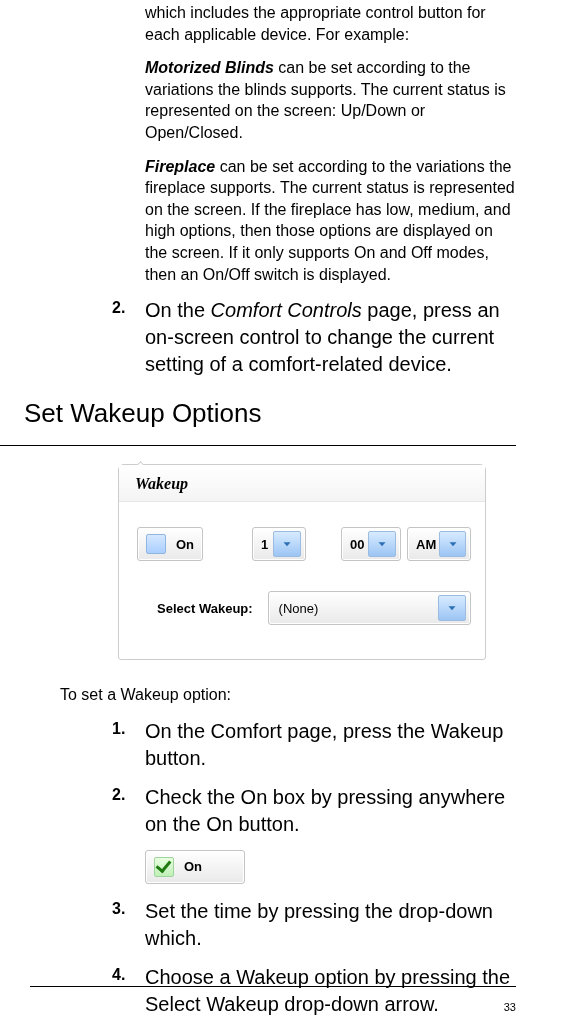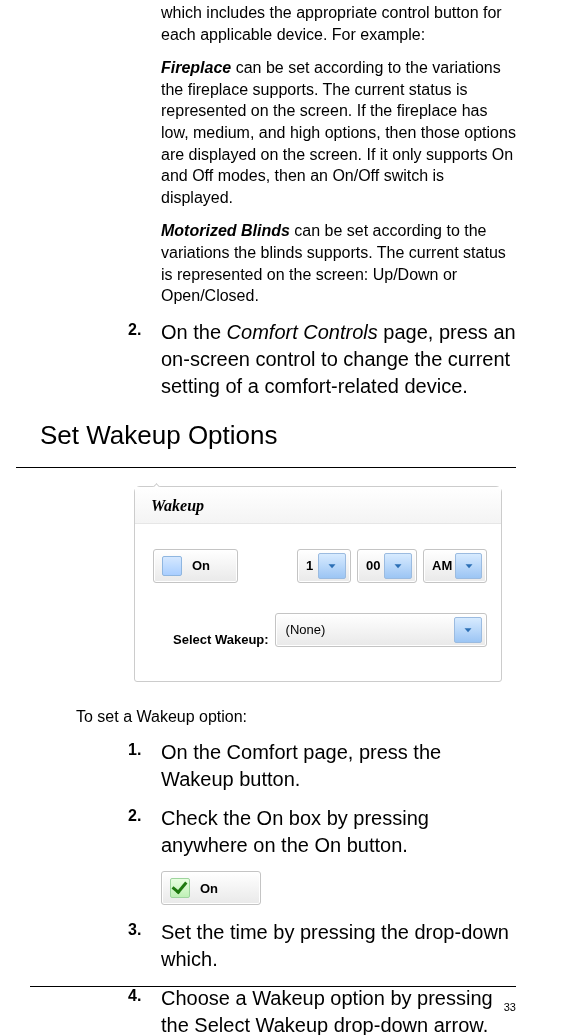--- a/index.html
+++ b/index.html
@@ -1,17 +1,17 @@
 <!DOCTYPE html>
 <html><head>
 <meta charset="utf-8">
 <style>
   * { box-sizing: border-box; margin: 0; padding: 0; }
   html, body { width: 578px; height: 1035px; background: #fff; font-family: Arial, Helvetica, sans-serif; color: #000; }
-  .page { width: 546px; height: 1035px; position: relative; padding: 0 30px 0 16px; }
+  .page { width: 546px; height: 1035px; position: relative; padding: 0 30px 0 0; }
   .content { padding-top: 2px; }
   .para { font-size: 16px; line-height: 1.35; margin-bottom: 12px; margin-left: 145px; }
   .para-sub { margin-left: 145px; }
   .bolditalic { font-weight: bold; font-style: italic; }
   .italic { font-style: italic; }
   .ol-row { display: flex; margin-left: 112px; margin-bottom: 12px; }
   .ol-num { font-weight: bold; width: 33px; flex-shrink: 0; font-size: 16px; line-height: 1.35; }
   .ol-text { font-size: 20px; line-height: 1.35; }
   .heading { font-size: 26px; font-weight: normal; margin: 20px 0 16px 24px; }
   .rule-top { border-top: 1px solid #000; margin: 0 0 18px 0; width: 100%; }
@@ -27,23 +27,23 @@
   .onbtn { display:flex; align-items:center; width:100px; height:34px; border:1px solid #c4c4c4; border-radius:3px; background:linear-gradient(#fff,#e9e9e9); box-shadow: inset 0 0 0 1px #fff; }
   .onbtn .check { width:20px; height:20px; margin:0 10px 0 8px; border:1px solid #8fb6e0; border-radius:2px; background:linear-gradient(#d5e8ff,#a9ceff); position:relative; }
   .onbtn .lbl { font-family: Verdana, Arial, sans-serif; font-weight:bold; font-size:13px; }
   .spacer1 { width: 56px; }
   .dd { display:flex; align-items:center; height:34px; border:1px solid #c4c4c4; border-radius:3px; background:linear-gradient(#fff,#e9e9e9); box-shadow: inset 0 0 0 1px #fff; }
   .dd .val { padding:0 6px 0 10px; font-family: Verdana, Arial, sans-serif; font-size:13px; font-weight:bold; }
   .dd .arrow, .arrowbox { width:28px; height:26px; margin:0 4px 0 2px; border-radius:2px; background:linear-gradient(#d8ebff,#9cc5f4); border:1px solid #9bbbe0; display:flex; align-items:center; justify-content:center; }
   .dd .arrow svg, .arrowbox svg { width:14px; height:14px; }
   .dd.small .val { padding:0 2px 0 8px; min-width:18px; }
   .dd.hour { width:56px; }
-  .dd.min  { width:60px; }
+  .dd.min  { width:60px;margin-left:29px; }
   .dd.ampm { width:64px; }
-  .row2 { display:flex; align-items:flex-end; margin-top:30px; }
+  .row2 { display:flex; align-items:center; margin-top:30px;gap:9px; }
   .row2-label { font-family: Verdana, Arial, sans-serif; font-weight:bold; font-size:13px; margin-right:6px; margin-left:20px; }
   .dd.wide { flex:1; min-width:190px; }
   .dd.wide .val { font-weight:normal; flex:1; }
 
   .onbtn-inline { display:inline-flex; align-items:center; width:100px; height:34px; border:1px solid #c4c4c4; border-radius:3px; background:linear-gradient(#fff,#e9e9e9); box-shadow: inset 0 0 0 1px #fff; vertical-align:middle; margin-left: 145px; margin-bottom: 14px; }
   .onbtn-inline .check { width:20px; height:20px; margin:0 10px 0 8px; border:1px solid #9ed49e; border-radius:2px; background:linear-gradient(#e8ffe0,#bff0b6); position:relative; }
   .onbtn-inline .check::after { content:""; position:absolute; left:4px; top:0px; width:6px; height:11px; border:solid #1f7a10; border-width:0 3px 3px 0; transform:rotate(40deg); }
   .onbtn-inline .lbl { font-family: Verdana, Arial, sans-serif; font-weight:bold; font-size:13px; }
 
   .footer-rule { position:absolute; bottom:48px; left:30px; right:30px; border-top:1px solid #000; }
@@ -51,25 +51,25 @@
 </style>
 </head>
 <body>
 
 <div class="page">
   <div class="content">
 
     <p class="para para-sub">which includes the appropriate control button for each applicable device. For example:</p>
 
     <p class="para para-sub">
-      <span class="bolditalic">Fireplace</span><span> can be set according to the variations the fireplace supports. The current status is represented on the screen. If the fireplace has low, medium, and high options, then those options are displayed on the screen. If it only supports On and Off modes, then an On/Off switch is displayed.</span>
+      <span class="bolditalic">Motorized Blinds</span><span> can be set according to the variations the blinds supports. The current status is represented on the screen: Up/Down or Open/Closed.</span>
     </p>
 
     <p class="para para-sub">
-      <span class="bolditalic">Motorized Blinds</span><span> can be set according to the variations the blinds supports. The current status is represented on the screen: Up/Down or Open/Closed.</span>
+      <span class="bolditalic">Fireplace</span><span> can be set according to the variations the fireplace supports. The current status is represented on the screen. If the fireplace has low, medium, and high options, then those options are displayed on the screen. If it only supports On and Off modes, then an On/Off switch is displayed.</span>
     </p>
 
     <div class="ol-row">
       <div class="ol-num">2.</div>
       <div class="ol-text">
         <span>On the </span><span class="italic">Comfort Controls</span><span> page, press an on-screen control to change the current setting of a comfort-related device.</span>
       </div>
     </div>
 
     <h2 class="heading">Set Wakeup Options</h2>

